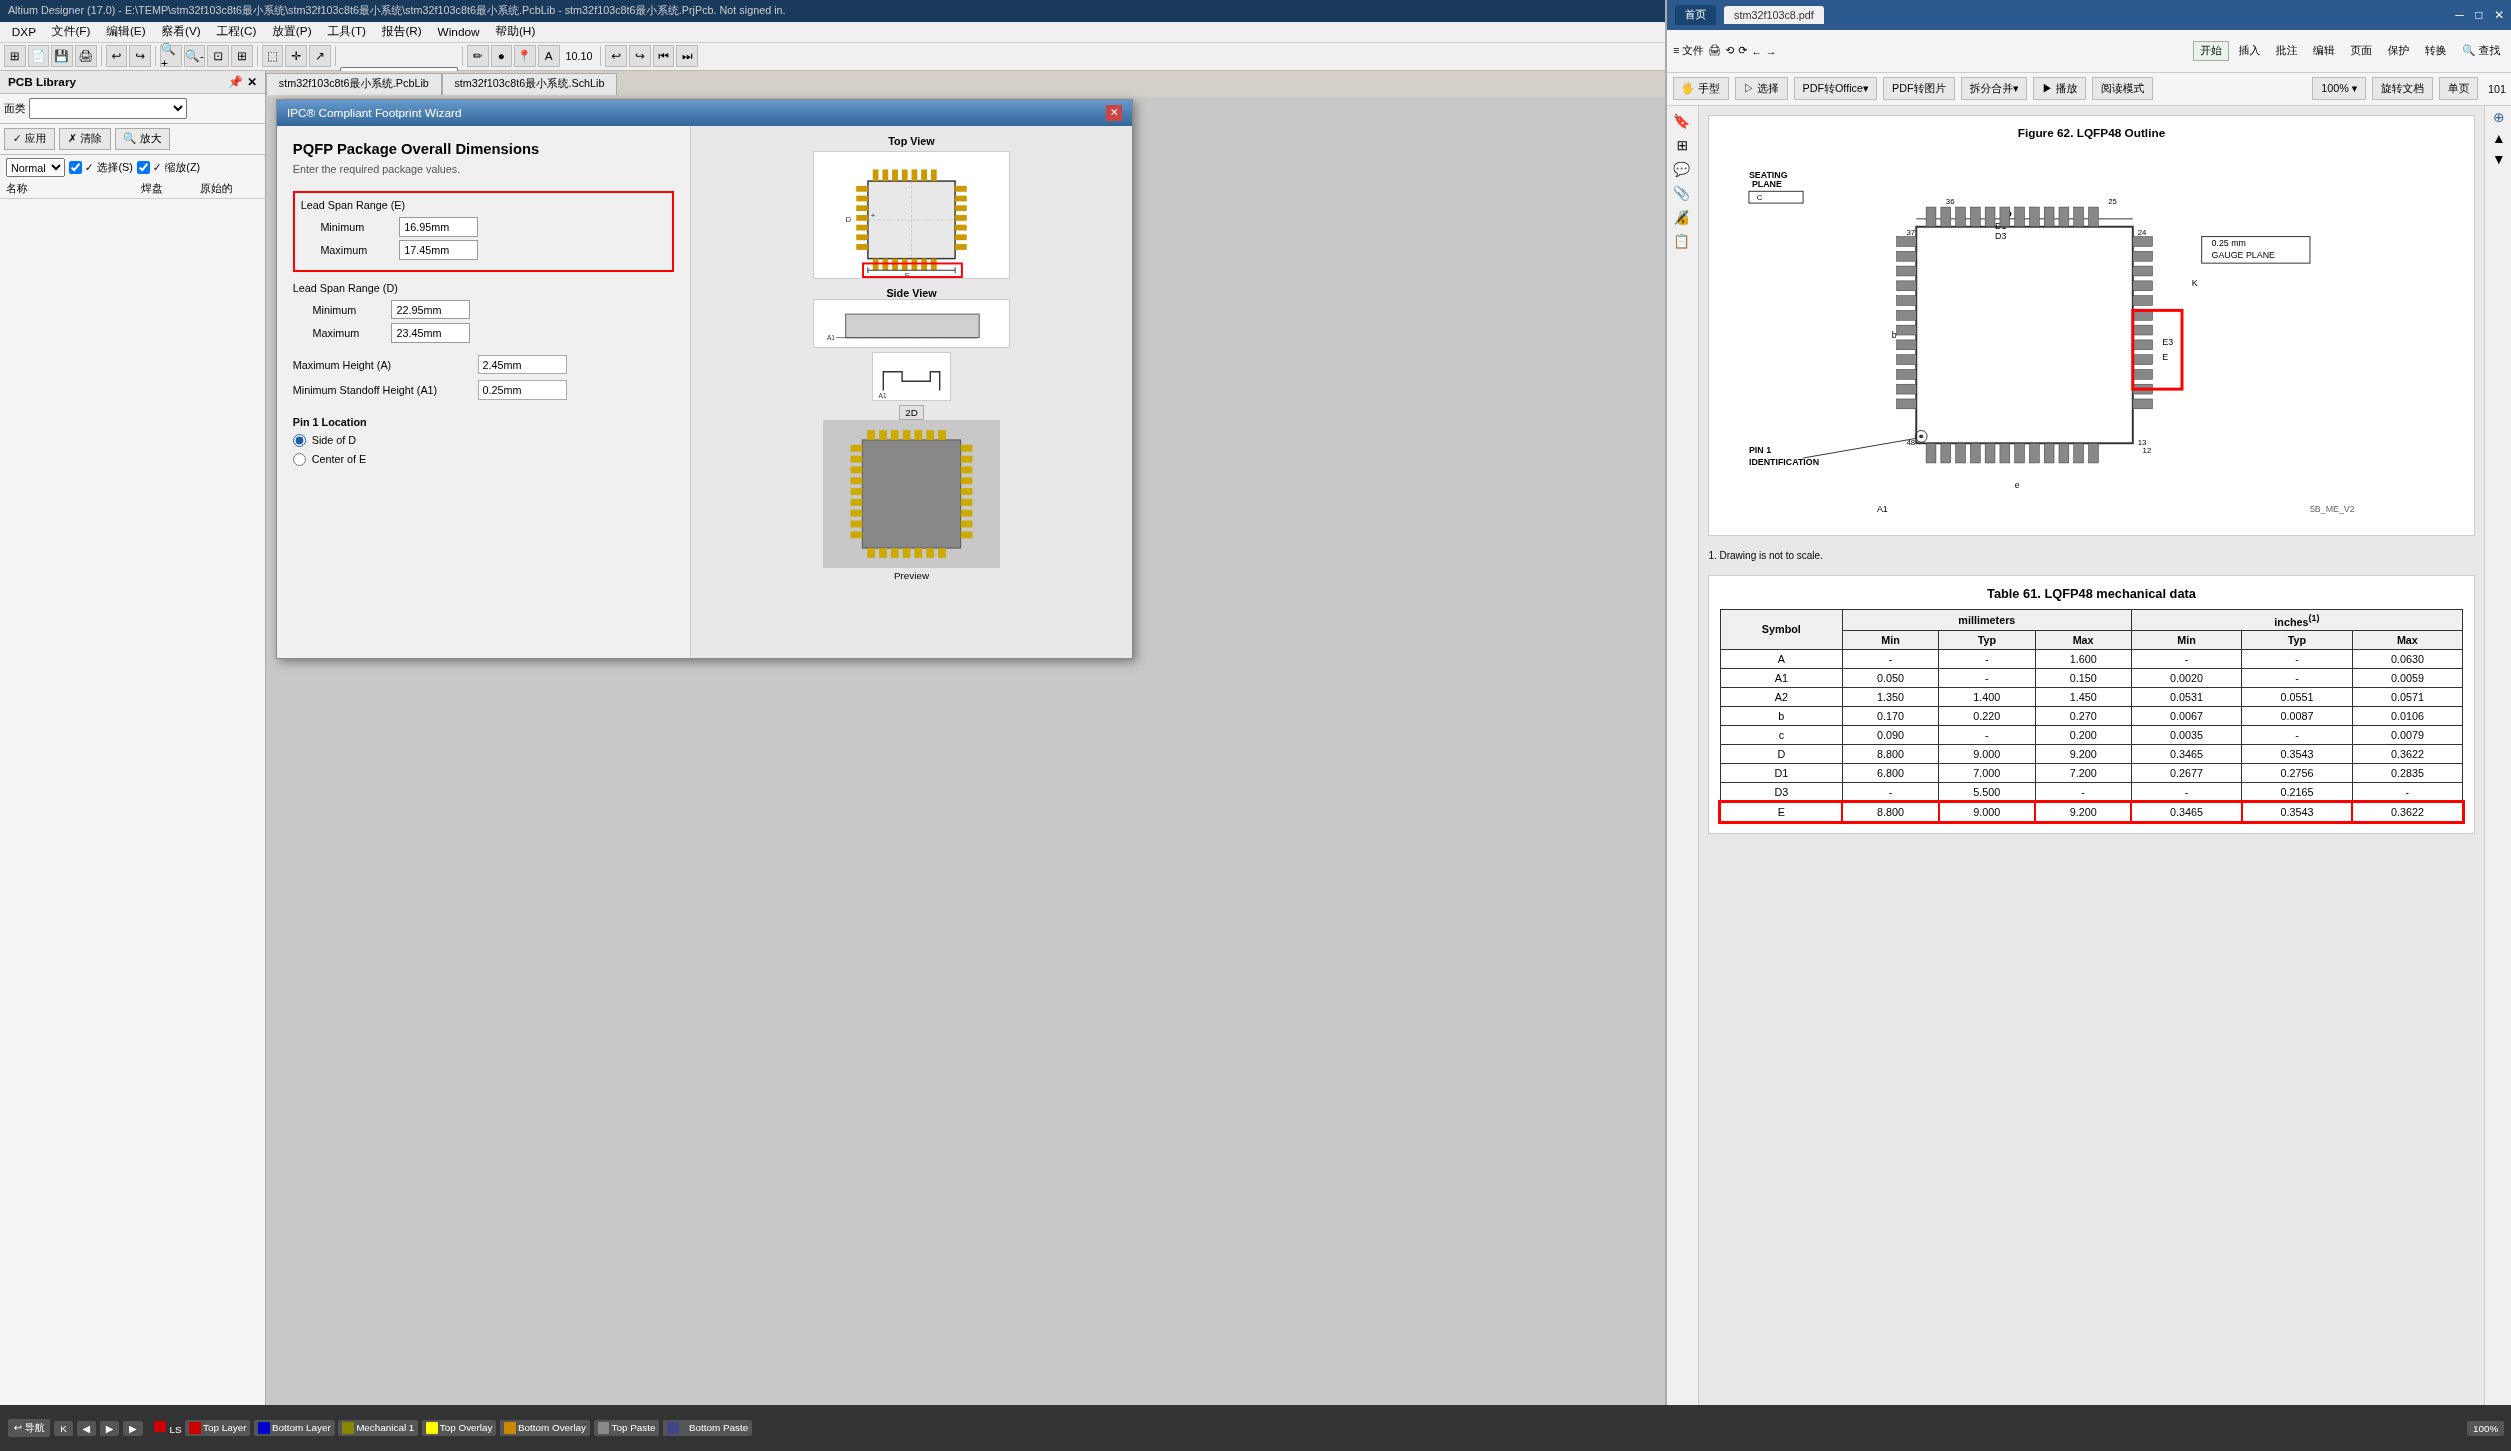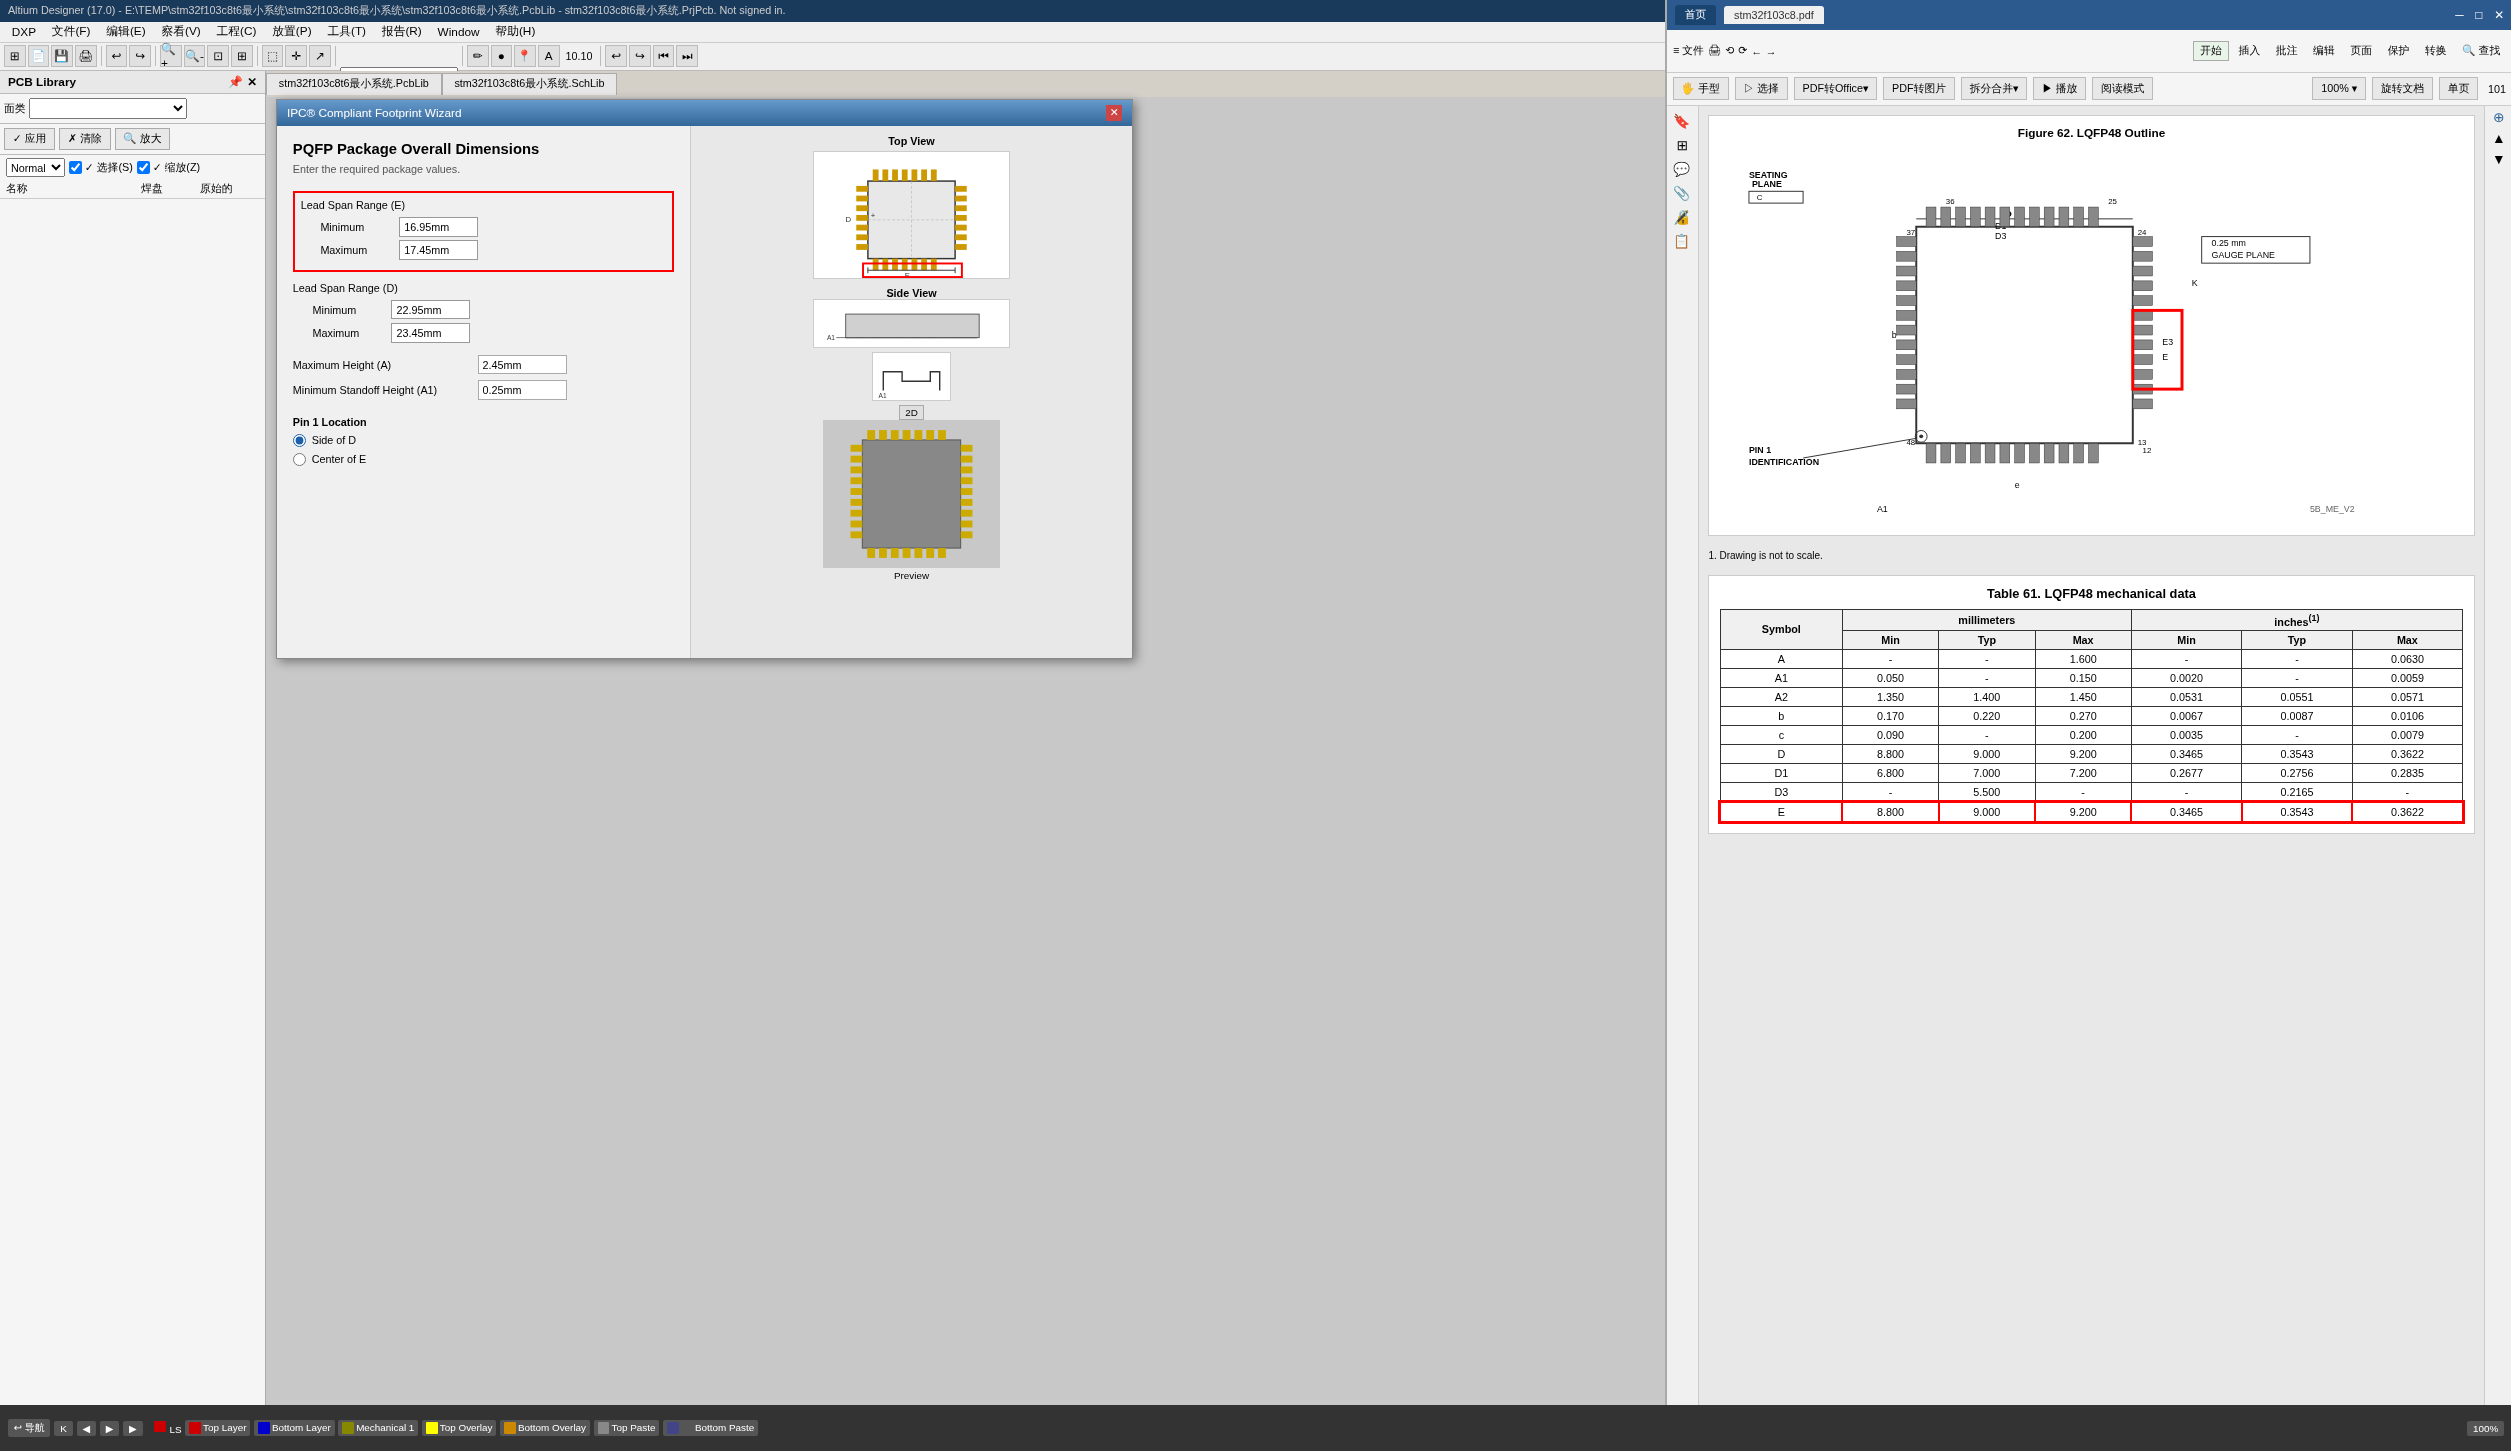--- a/index.html
+++ b/index.html
@@ -1033,21 +1033,21 @@
     <span style="color:white; font-size:9.9px;">Top Overlay</span>
   </span>
   <span style="display:flex; align-items:center; gap:2px; background:#555; padding:2px 3.9px; border-radius:2px;">
     <span class="layer-indicator" style="background:#cc8800;"></span>
     <span style="color:white; font-size:9.9px;">Bottom Overlay</span>
   </span>
   <span style="display:flex; align-items:center; gap:2px; background:#555; padding:2px 3.9px; border-radius:2px;">
     <span class="layer-indicator" style="background:#888888;"></span>
     <span style="color:white; font-size:9.9px;">Top Paste</span>
   </span>
-  <span style="display:flex; align-items:center; gap:16px; background:#555; padding:2px 3.9px; border-radius:2px;">
+  <span style="display:flex; align-items:center; gap:10px; background:#555; padding:2px 3.9px; border-radius:2px;">
     <span class="layer-indicator" style="background:#444488;"></span>
     <span style="color:white; font-size:9.9px;">Bottom Paste</span>
   </span>
   <span style="flex:1;"></span>
   <div class="status-item">
     <span style="color:white; font-size:9.9px;">100%</span>
   </div>
 </div>
 
 

